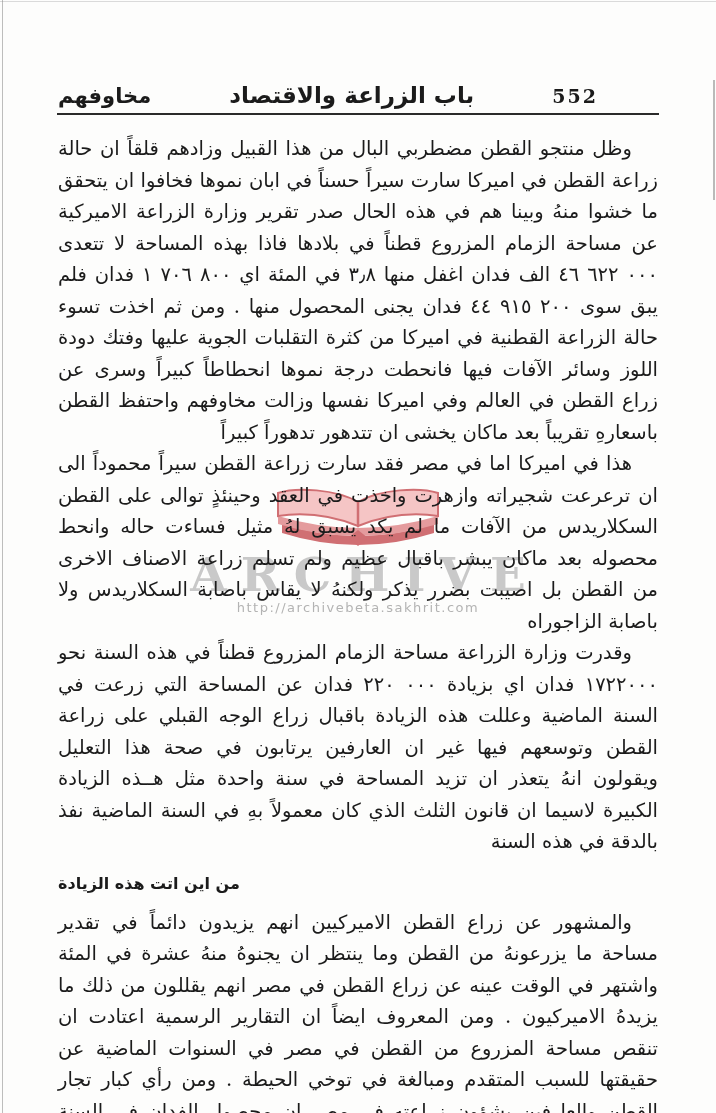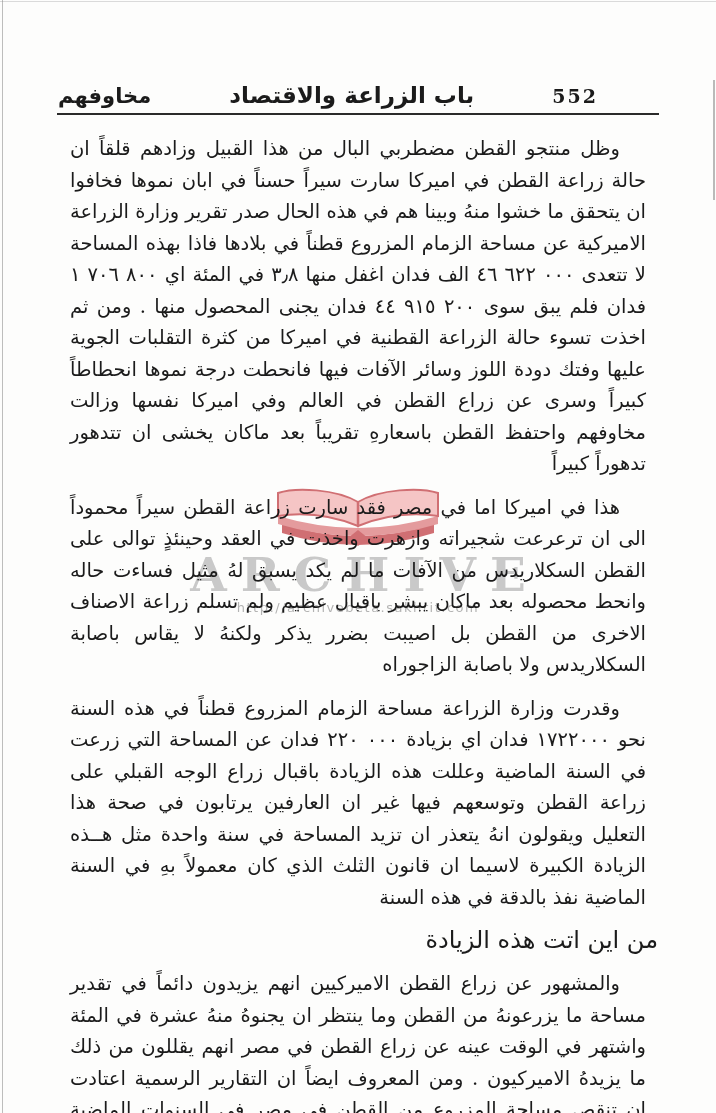--- a/index.html
+++ b/index.html
@@ -29,25 +29,25 @@
   .section-title{font-size:23px;}
   .magazine-title{font-size:21px;}
   .rule{width:602px;margin:2px auto 0;border-top:2px solid #2a2a2a;}
 
   .content{
     position:relative;z-index:1;
     width:600px;margin:18px auto 0;
     font-size:19.5px;line-height:31.5px;
     text-align:justify;
   }
-  .content p{margin:12px;text-indent:26px;}
+  .content p{margin:0;text-indent:26px;}
   .subheading{
     margin:10px 0 8px;
-    text-align:right;text-indent:0;
-    font-weight:normal;font-size:24px;line-height:31px;
+    text-align:left;text-indent:0;
+    font-weight:bold;font-size:16px;line-height:31px;
   }
 
   .watermark{
     position:absolute;top:486px;left:0;width:100%;
     z-index:0;text-align:center;direction:ltr;
     pointer-events:none;
   }
   .wm-book{display:block;margin:0 auto;}
   .wm-word{
     font-family:"DejaVu Serif",serif;

